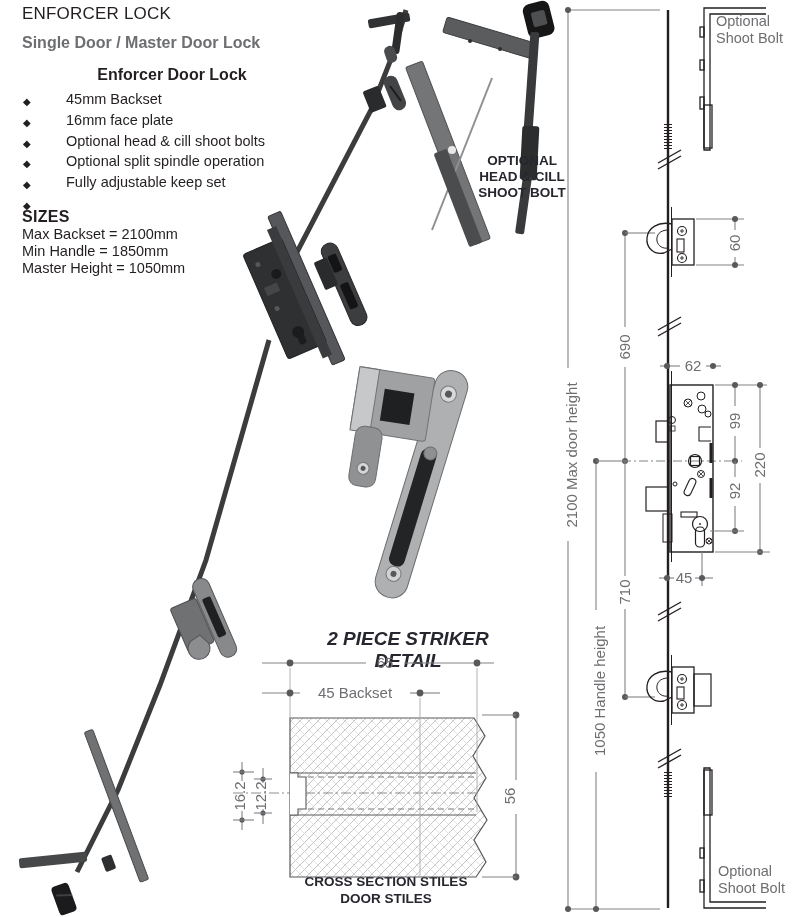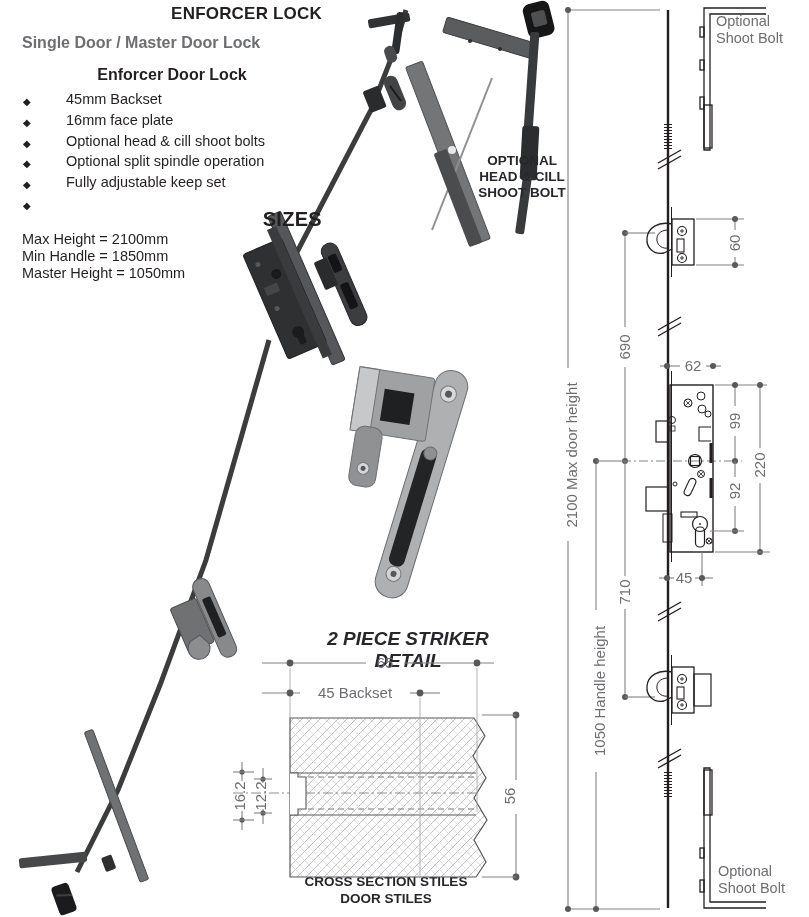--- a/index.html
+++ b/index.html
@@ -1,28 +1,28 @@
 <!DOCTYPE html>
 <html><head>
 <meta charset="utf-8">
 <style>
   html,body{margin:0;padding:0;}
   body{width:809px;height:917px;position:relative;background:#ffffff;overflow:hidden;
        font-family:"Liberation Sans","DejaVu Sans",sans-serif;color:#231f20;}
   .abs{position:absolute;}
   
   #left-col{left:22px;top:4px;width:300px;}
-  .title{font-size:17px;font-weight:bold;color:#231f20;letter-spacing:.2px;text-align:right;}
+  .title{font-size:17px;font-weight:normal;color:#231f20;letter-spacing:.2px;}
   .subtitle{font-size:16px;font-weight:bold;color:#6d6e71;margin-top:10px;}
   .feat-head{font-size:16px;font-weight:bold;margin-top:14px;text-align:center;}
   ul.features{list-style:none;margin:6px 0 0 0;padding:0;width:260px;}
   ul.features li{position:relative;padding-left:44px;font-size:14.5px;line-height:18.2px;
                  margin-bottom:2.6px;width:222px;}
   ul.features li .blt{position:absolute;left:1px;top:3px;font-size:10px;color:#231f20;}
-  .sizes-head{font-size:20px;font-weight:bold;letter-spacing:.3px;margin-top:17px;text-align:right;}
+  .sizes-head{font-size:16px;font-weight:bold;letter-spacing:.3px;margin-top:17px;}
   .size-line{font-size:14.5px;line-height:17px;}
   
   .cap-bold{font-weight:bold;color:#26262e;text-align:center;}
   #label-ohc{left:470px;top:153px;width:104px;font-size:13.5px;line-height:15.8px;}
   #label-striker{left:318px;top:628px;width:180px;font-size:19px;font-style:italic;}
   #label-cross{left:303px;top:874px;width:166px;font-size:13.5px;line-height:16.5px;}
   .osb-label{color:#6d6e71;font-size:14.5px;line-height:17px;}
   #osb-top{left:716px;top:13px;width:86px;}
   #osb-bottom{left:718px;top:863px;width:86px;}
   svg{display:block;}
@@ -135,21 +135,21 @@
   <ul class="features">
     <li><span class="blt">◆</span><span>45mm Backset</span></li>
     <li><span class="blt">◆</span><span>16mm face plate</span></li>
     <li><span class="blt">◆</span><span>Optional head &amp; cill shoot bolts</span></li>
     <li><span class="blt">◆</span><span>Optional split spindle operation</span></li>
     <li><span class="blt">◆</span><span>Fully adjustable keep set</span></li>
     <li><span class="blt">◆</span></li>
   </ul>
 
   <div class="sizes-head">SIZES</div>
-  <div class="size-line">Max Height = 2100mm</div>
+  <div class="size-line">Max Backset = 2100mm</div>
   <div class="size-line">Min Handle = 1850mm</div>
   <div class="size-line">Master Height = 1050mm</div>
 </div>
 
 <div class="abs cap-bold" id="label-ohc">
   <div>OPTIONAL</div>
   <div>HEAD &amp; CILL</div>
   <div>SHOOT BOLT</div>
 </div>
 <div class="abs cap-bold" id="label-striker">2 PIECE STRIKER DETAIL</div>

